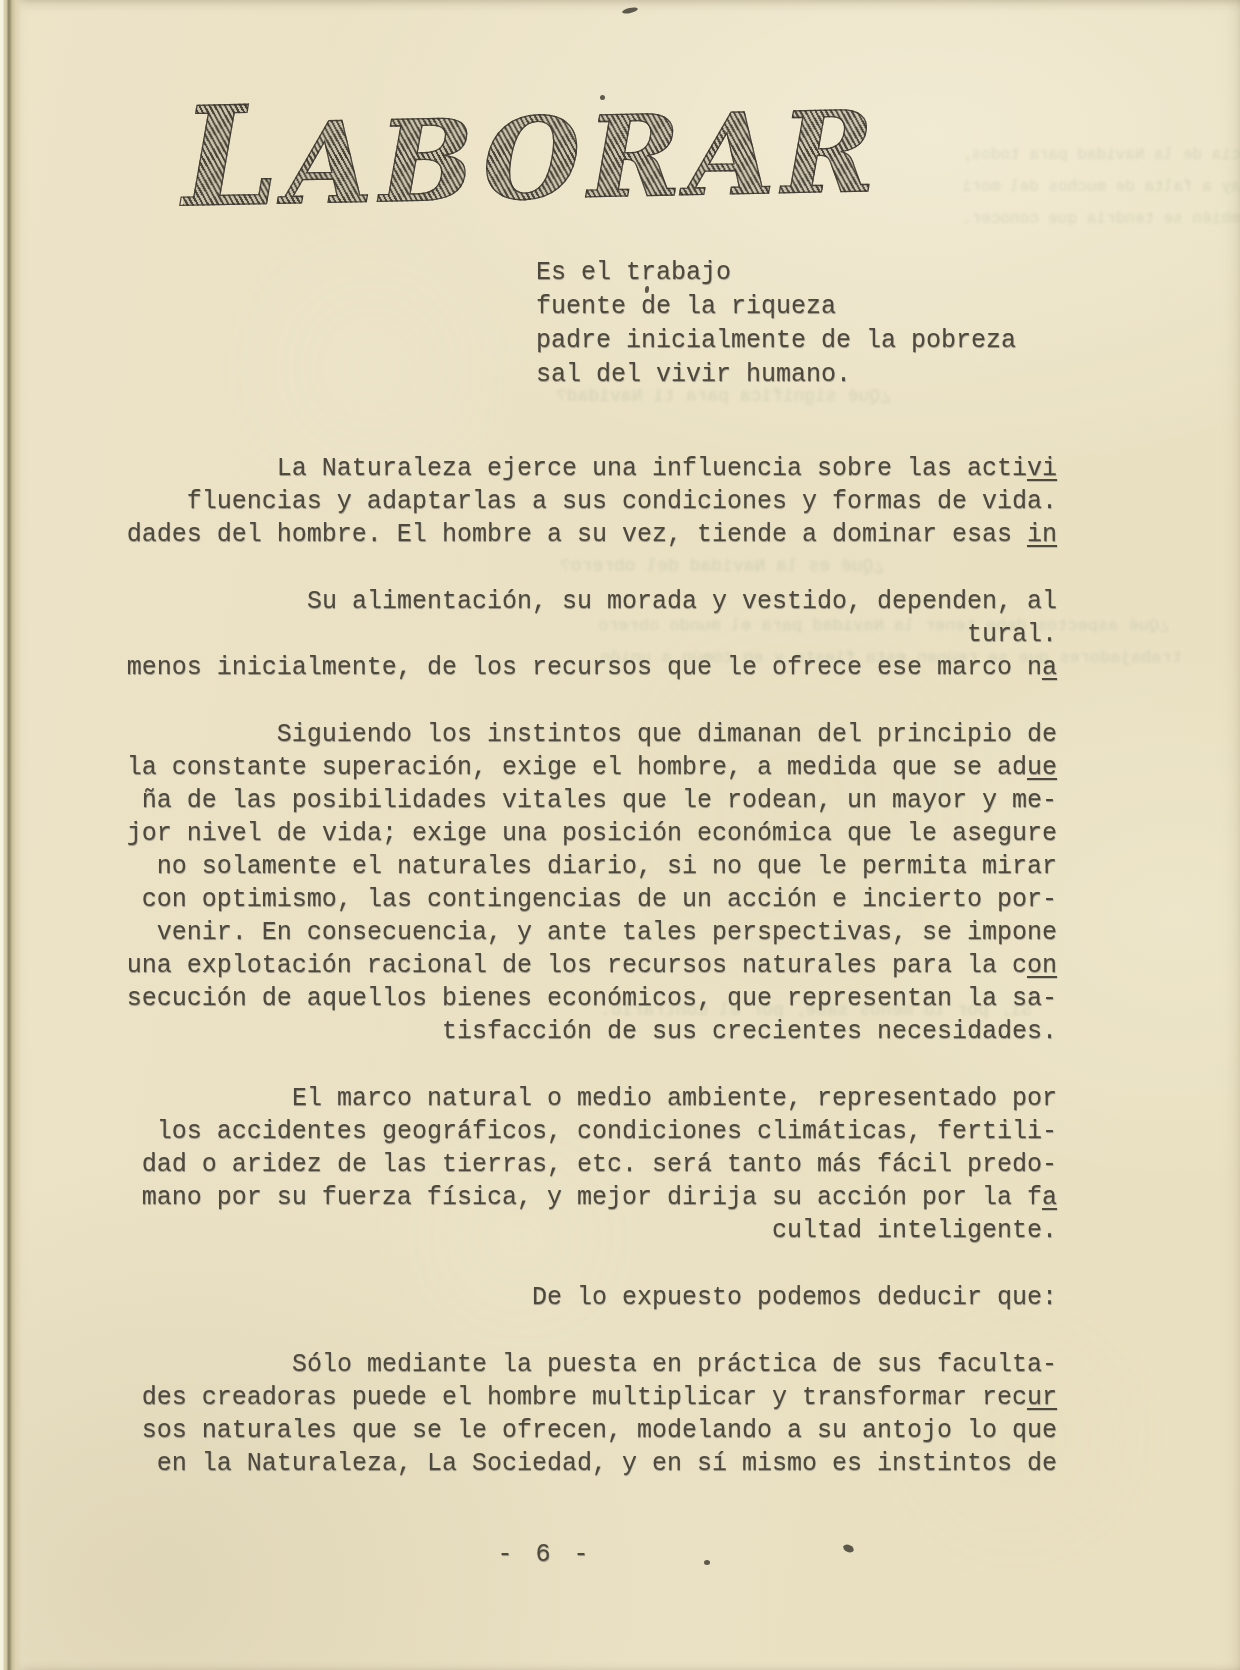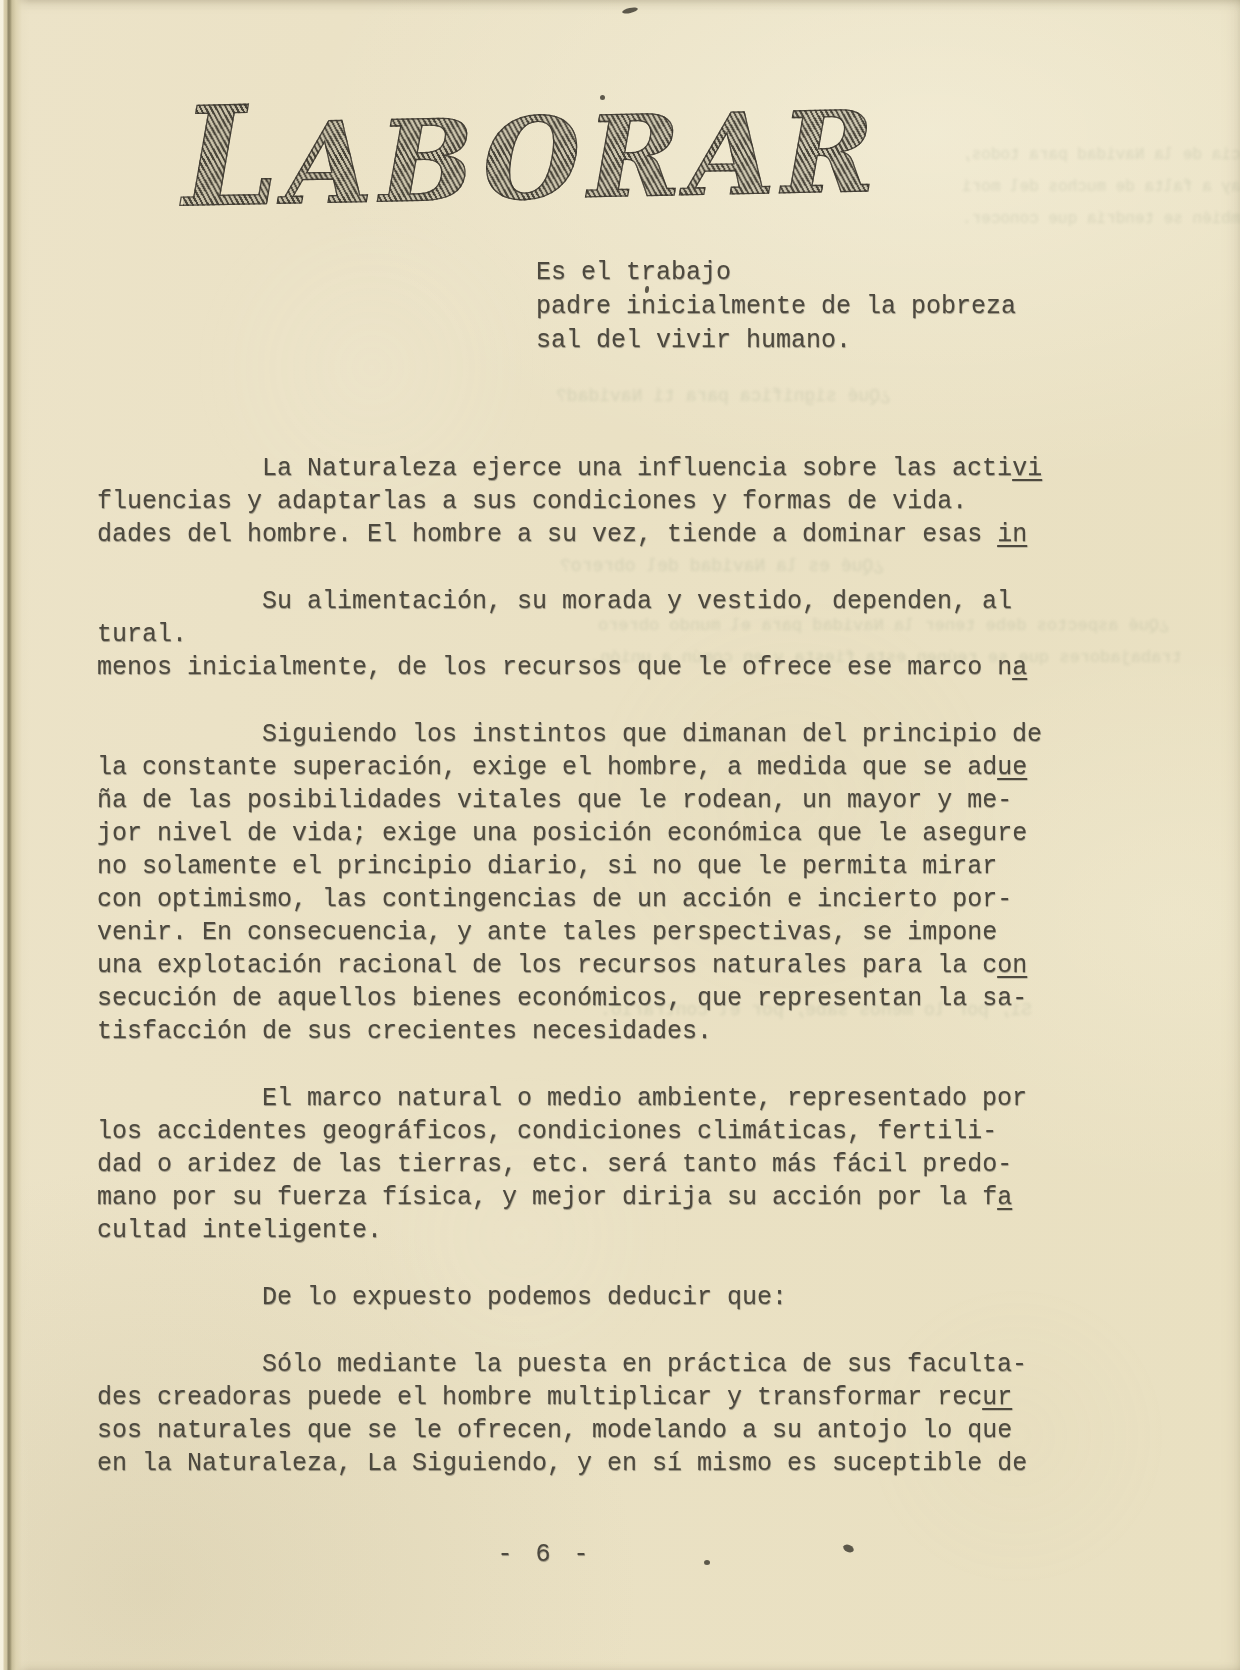--- a/index.html
+++ b/index.html
@@ -60,21 +60,21 @@
   }
   .tline .u{
     text-decoration:underline;
     text-decoration-thickness:2px;
     text-underline-offset:4px;
   }
   .indent{padding-left:165px;}
   .poem{position:absolute;left:536px;top:256px;z-index:3;}
   .poem .tline{height:34px;line-height:34px;}
   .bodytext{position:absolute;left:97px;top:452px;width:960px;z-index:3;}
-  .para{margin:0 0 34px 0;}
+  .para{margin:0 0 34px 0;text-align:right;}
   .pagenum{
     position:absolute;left:95px;top:1540px;width:900px;z-index:3;
     text-align:center;font-size:25px;color:#4d493f;
     text-shadow:0.4px 0.5px 0.7px rgba(77,73,63,0.5);
     letter-spacing:4px;
   }
   .ghost{
     position:absolute;z-index:2;white-space:pre;
     font-family:"Liberation Mono","DejaVu Sans Mono",monospace;
     color:rgba(110,128,102,0.55);
@@ -98,62 +98,63 @@
       <div class="ghost" style="left: 560px; top: 556px; font-size: 18px;">¿Qué es la Navidad del obrero?</div>
       <div class="ghost" style="left: 598px; top: 616px; font-size: 17px;">¿Qué aspectos debe tener la Navidad para el mundo obrero</div>
       <div class="ghost" style="left: 590px; top: 648px; font-size: 17px;">trabajadores que se reúnen esta fiesta y en común a unión.</div>
       <div class="ghost" style="left: 600px; top: 1000px; font-size: 18px;">Sí, por lo menos sabe, por el contrario.</div>
     </div>
 
   <h1 class="title">LABORAR</h1>
 
   <div class="poem" id="poem">
       <div class="tline">Es el trabajo</div>
+      <div class="tline">fuente de la riqueza</div>
       <div class="tline">padre inicialmente de la pobreza</div>
       <div class="tline">sal del vivir humano.</div>
     </div>
 
   <div class="bodytext" id="bodytext">
       <div class="para">
         <div class="tline indent">La Naturaleza ejerce una influencia sobre las acti<span class="u">vi</span></div>
         <div class="tline">fluencias y adaptarlas a sus condiciones y formas de vida.</div>
         <div class="tline">dades del hombre. El hombre a su vez, tiende a dominar esas <span class="u">in</span></div>
       </div>
       <div class="para">
         <div class="tline indent">Su alimentación, su morada y vestido, dependen, al</div>
         <div class="tline">tural.</div>
         <div class="tline">menos inicialmente, de los recursos que le ofrece ese marco n<span class="u">a</span></div>
       </div>
       <div class="para">
         <div class="tline indent">Siguiendo los instintos que dimanan del principio de</div>
         <div class="tline">la constante superación, exige el hombre, a medida que se ad<span class="u">ue</span></div>
         <div class="tline">ña de las posibilidades vitales que le rodean, un mayor y me-</div>
         <div class="tline">jor nivel de vida; exige una posición económica que le asegure</div>
-        <div class="tline">no solamente el principio diario, si no que le permita mirar</div>
+        <div class="tline">no solamente el naturales diario, si no que le permita mirar</div>
         <div class="tline">con optimismo, las contingencias de un acción e incierto por-</div>
         <div class="tline">venir. En consecuencia, y ante tales perspectivas, se impone</div>
         <div class="tline">una explotación racional de los recursos naturales para la c<span class="u">on</span></div>
         <div class="tline">secución de aquellos bienes económicos, que representan la sa-</div>
         <div class="tline">tisfacción de sus crecientes necesidades.</div>
       </div>
       <div class="para">
         <div class="tline indent">El marco natural o medio ambiente, representado por</div>
         <div class="tline">los accidentes geográficos, condiciones climáticas, fertili-</div>
         <div class="tline">dad o aridez de las tierras, etc. será tanto más fácil predo-</div>
         <div class="tline">mano por su fuerza física, y mejor dirija su acción por la f<span class="u">a</span></div>
         <div class="tline">cultad inteligente.</div>
       </div>
       <div class="para">
         <div class="tline indent">De lo expuesto podemos deducir que:</div>
       </div>
       <div class="para">
         <div class="tline indent">Sólo mediante la puesta en práctica de sus faculta-</div>
         <div class="tline">des creadoras puede el hombre multiplicar y transformar rec<span class="u">ur</span></div>
         <div class="tline">sos naturales que se le ofrecen, modelando a su antojo lo que</div>
-        <div class="tline">en la Naturaleza, La Siguiendo, y en sí mismo es suceptible de</div>
+        <div class="tline">en la Naturaleza, La Sociedad, y en sí mismo es instintos de</div>
       </div>
     </div>
 
   <div class="pagenum">- 6 -</div>
 
   <div id="specks">
       <div class="speck" style="left: 622px; top: 8px; width: 16px; height: 5px; transform: rotate(-12deg);"></div>
       <div class="speck" style="left: 600px; top: 95px; width: 5px; height: 5px; transform: rotate(0deg);"></div>
       <div class="speck" style="left: 645px; top: 286px; width: 4px; height: 7px; transform: rotate(8deg);"></div>
       <div class="speck" style="left: 843px; top: 1545px; width: 11px; height: 7px; transform: rotate(24deg);"></div>

